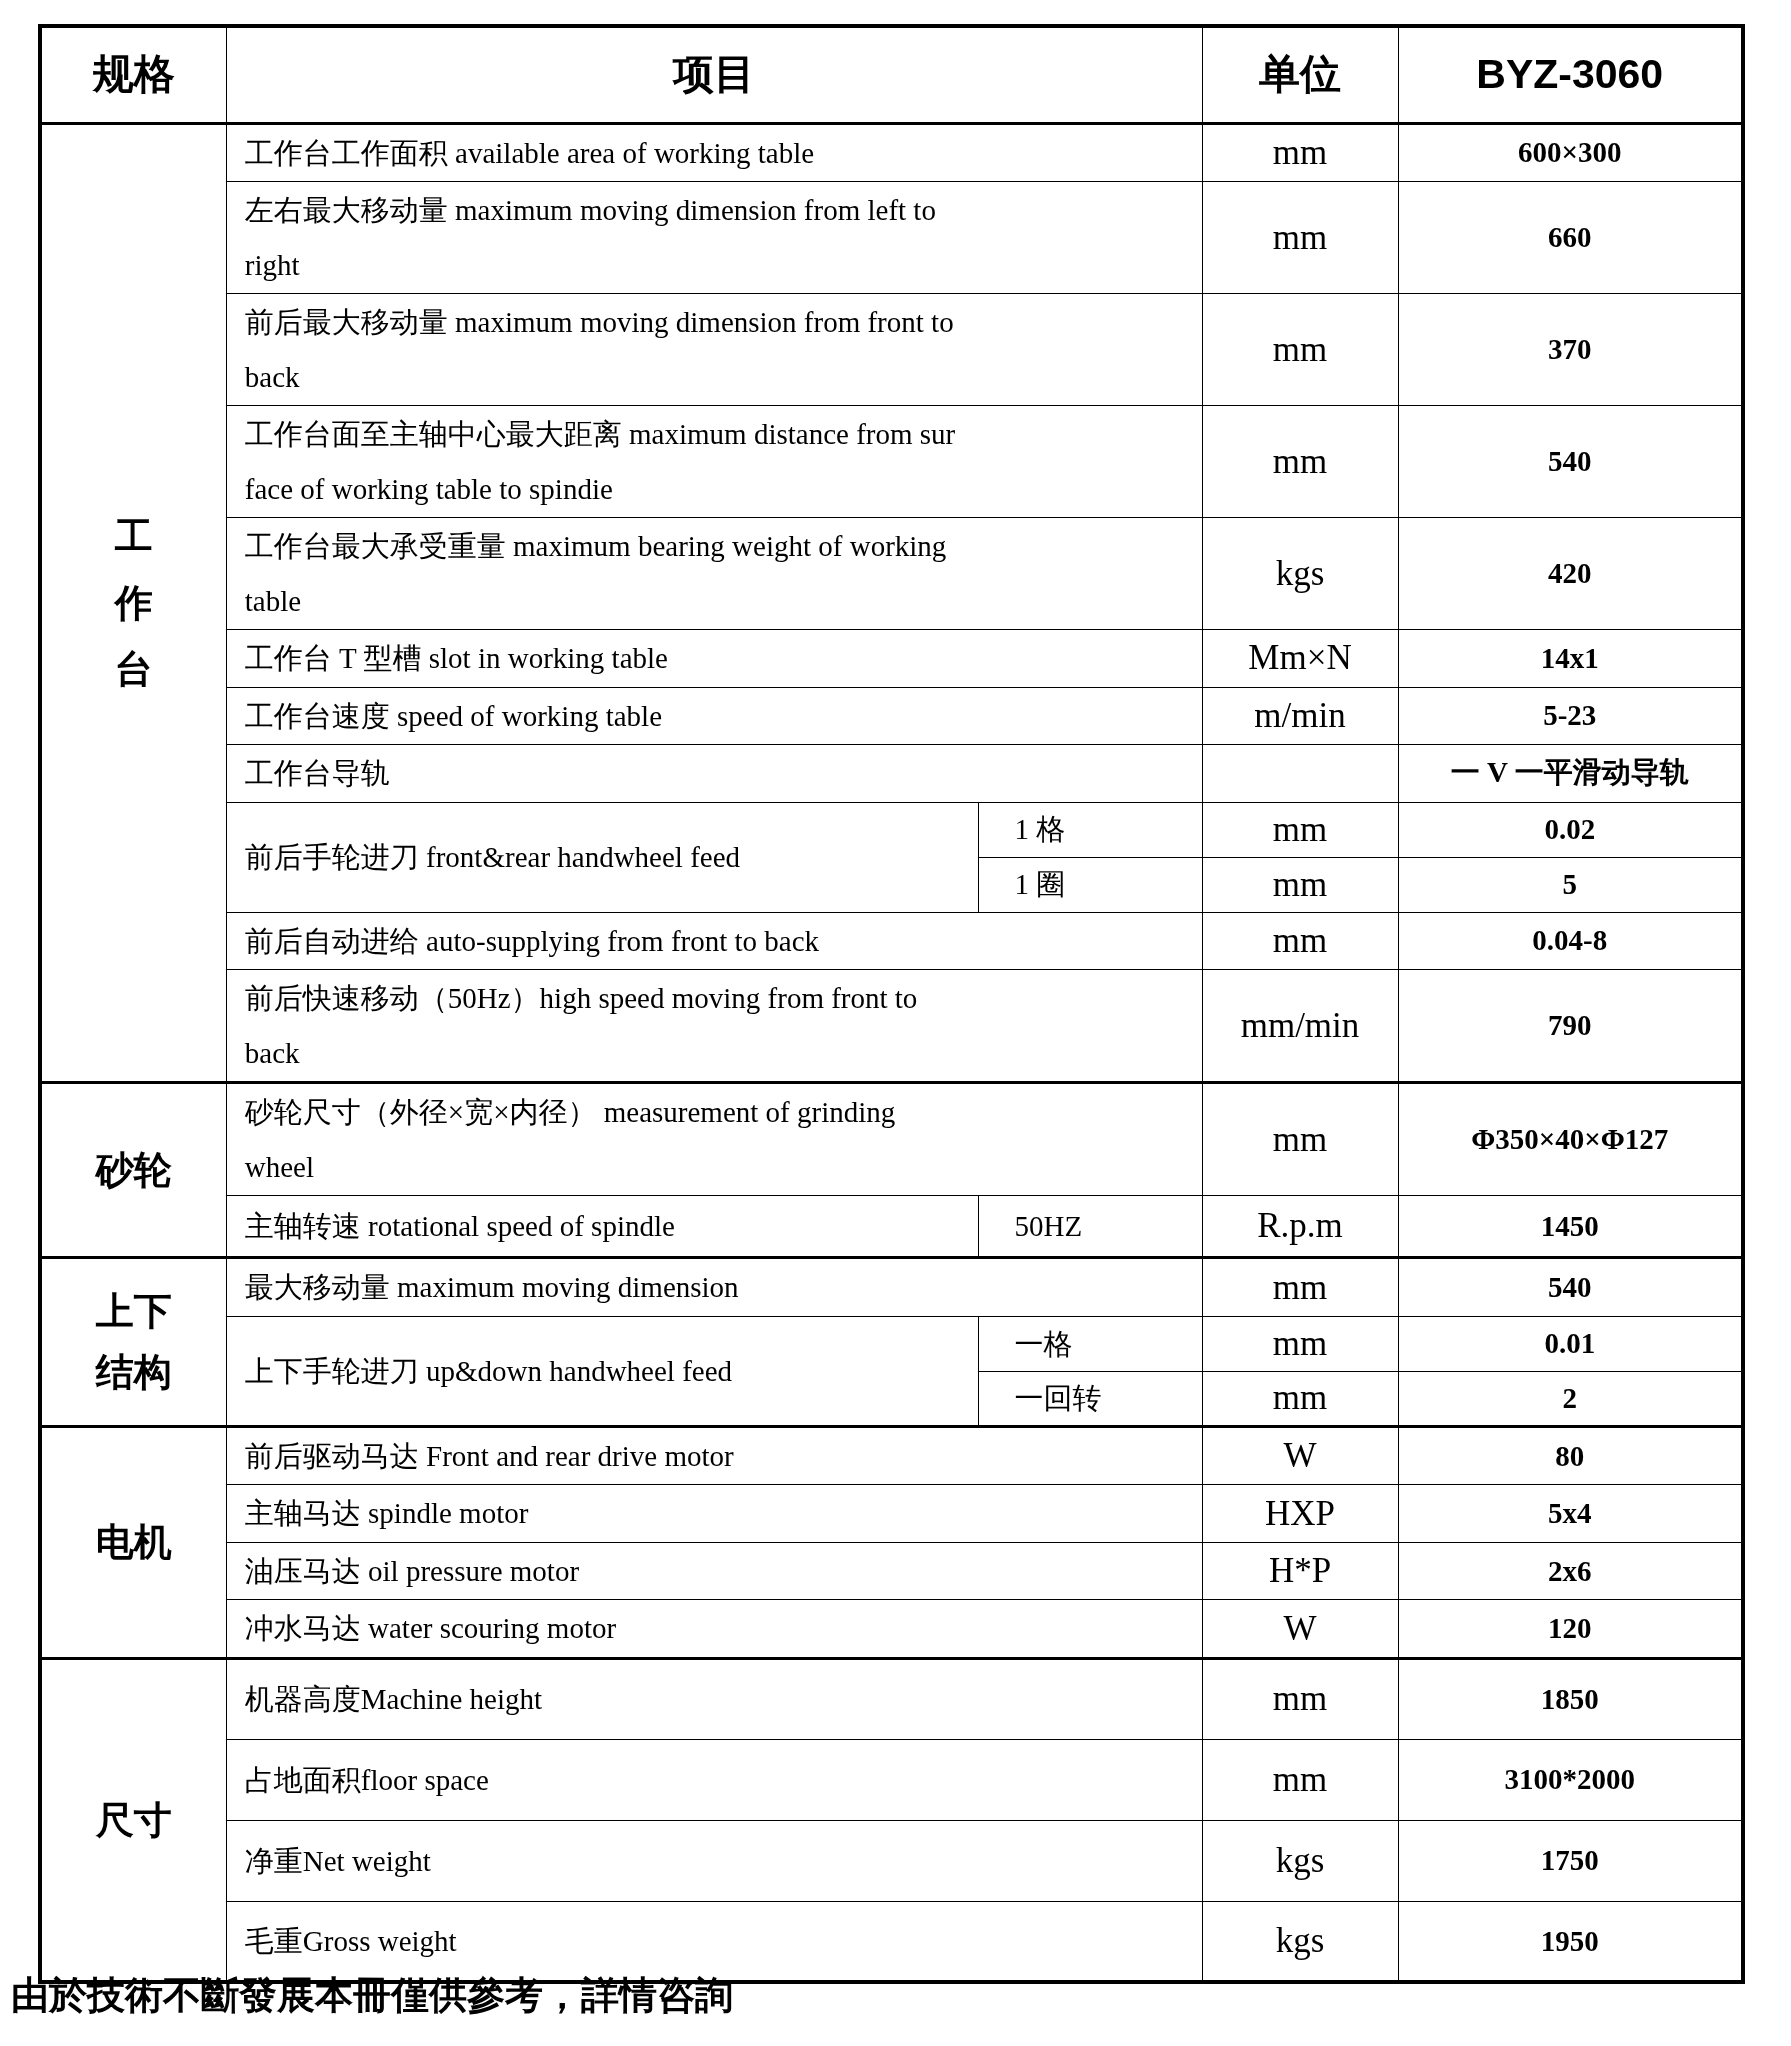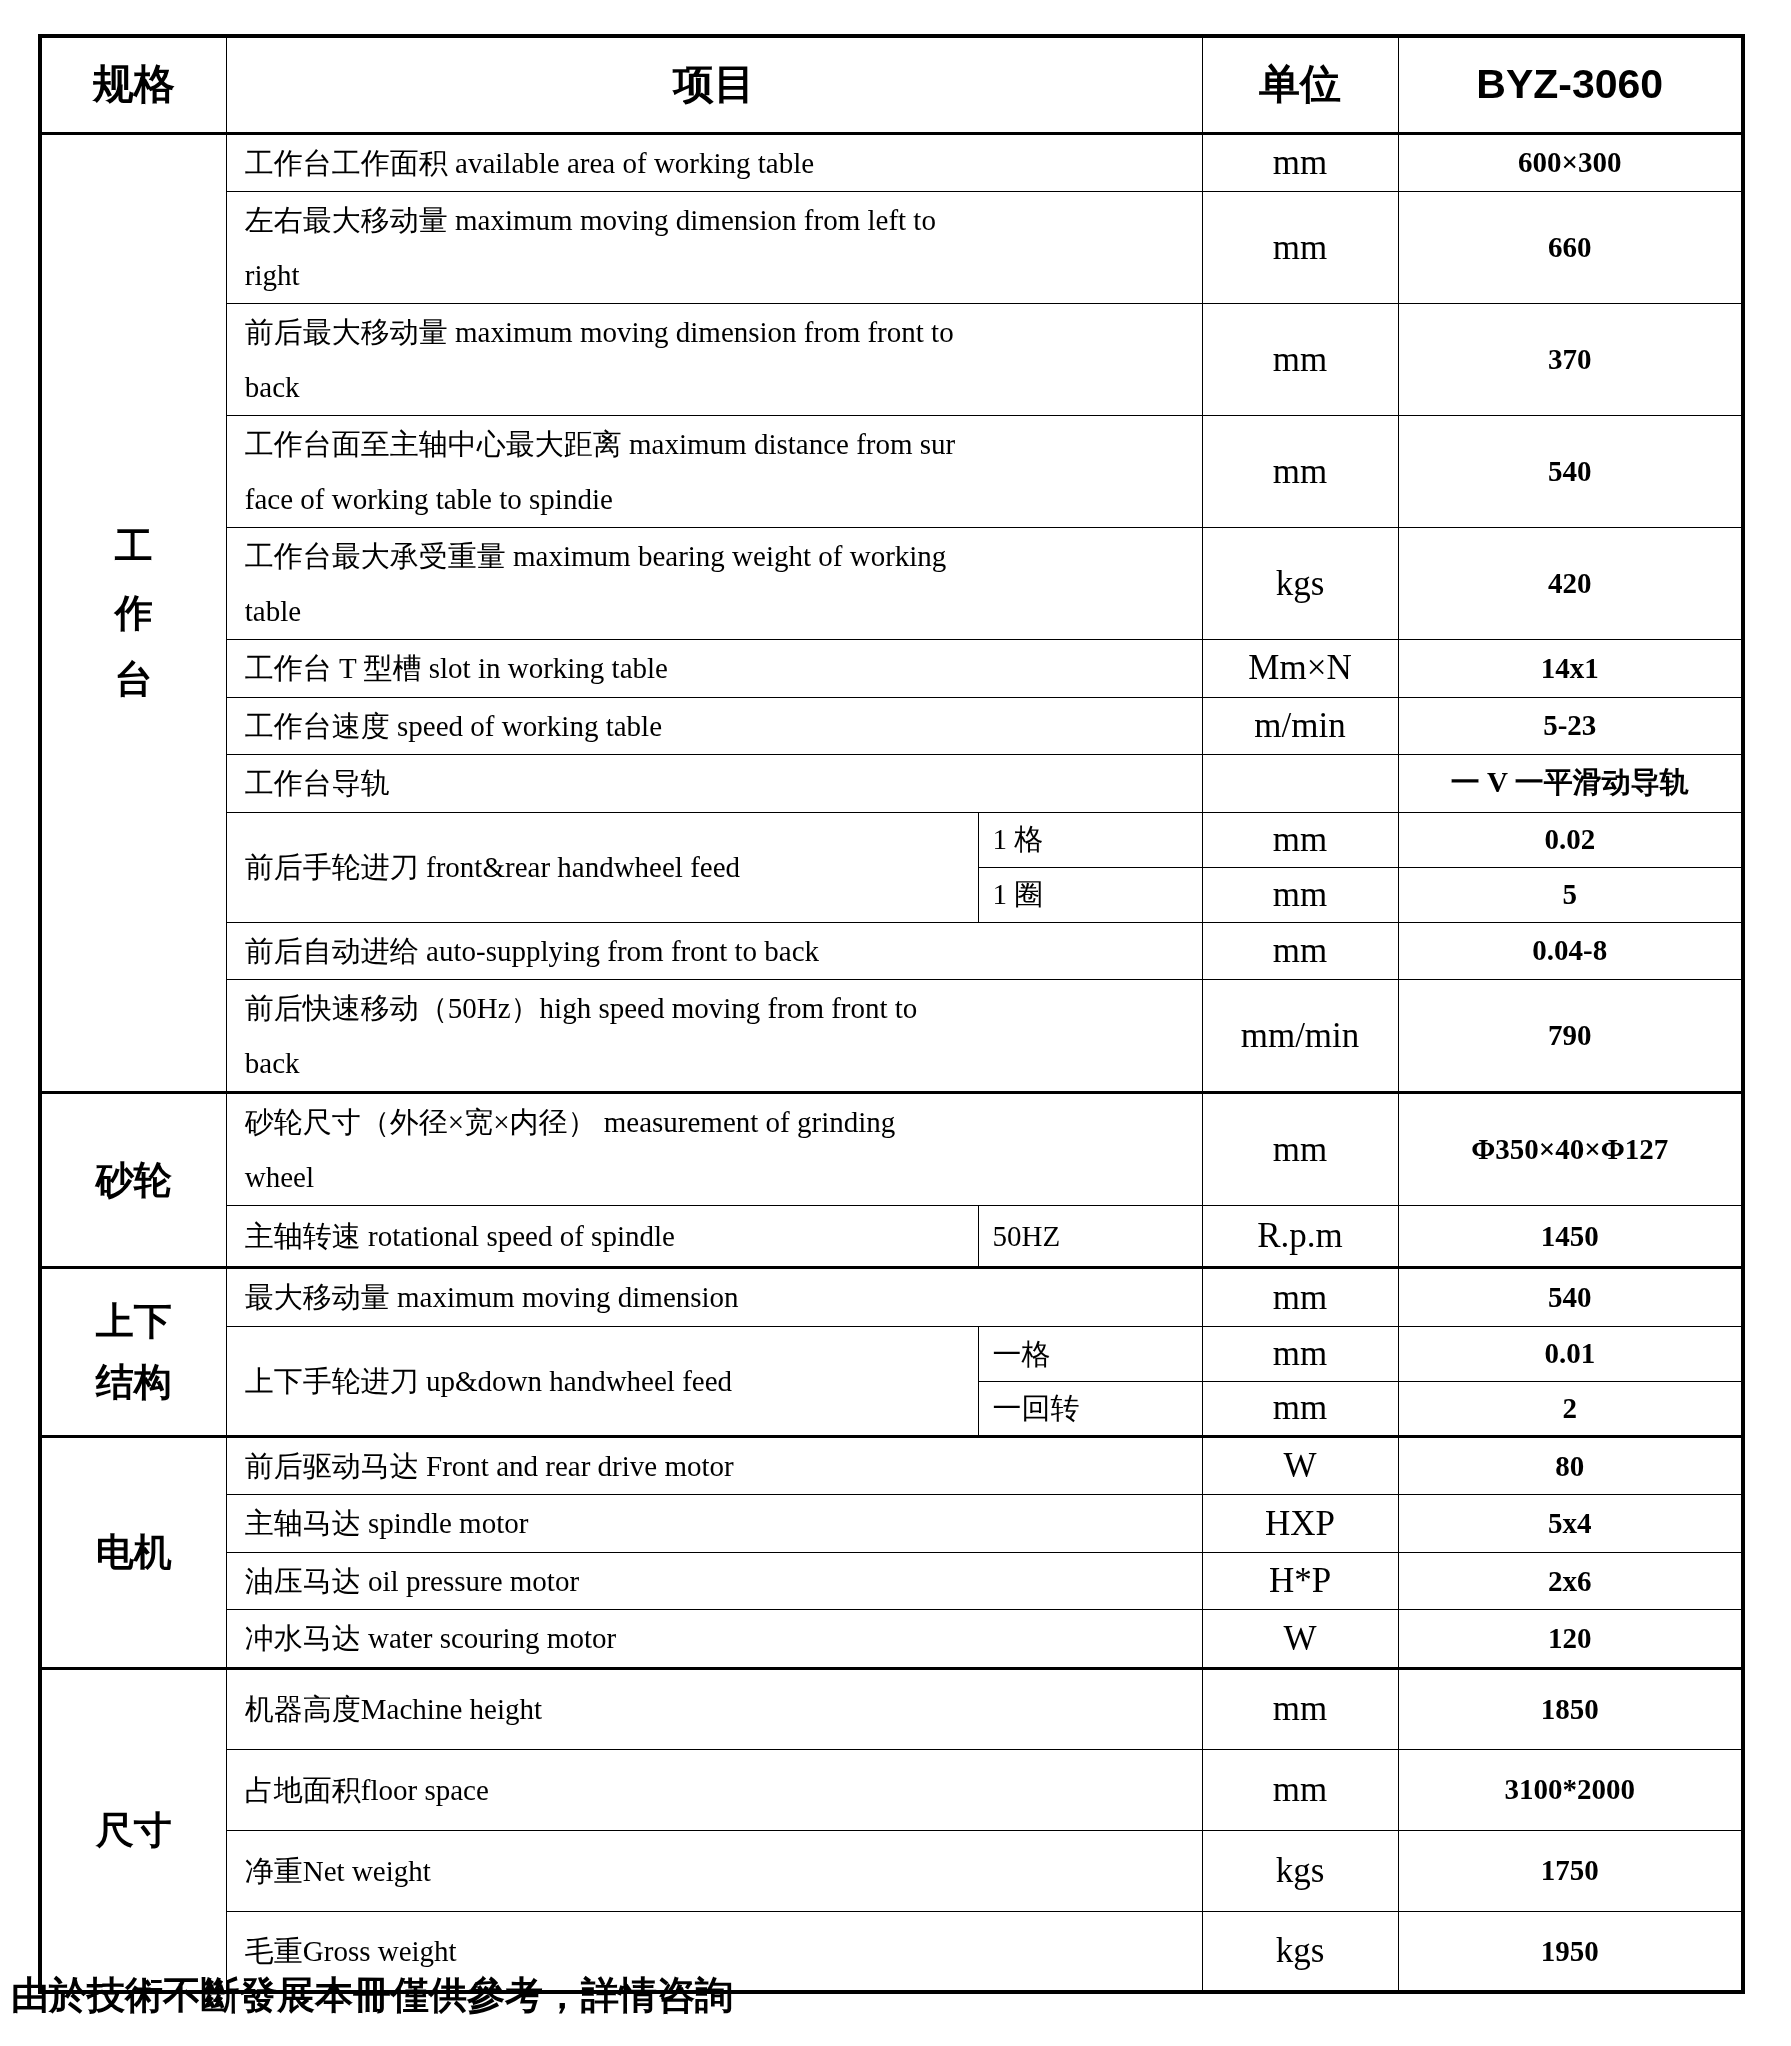--- a/index.html
+++ b/index.html
@@ -1,21 +1,21 @@
 <!DOCTYPE html>
 <html style="font-size:13.3px"><head>
 <meta charset="utf-8">
 <style>
   html,body{margin:0;padding:0;}
   body{
     width:1792px;height:2046px;background:#ffffff;position:relative;
     font-family:"Liberation Serif",serif;color:#000;overflow:hidden;
   }
   table.spec-table{
-    position:absolute;left:38px;top:34px;width:1703px;
+    position:absolute;left:38px;top:24px;width:1703px;
     border-collapse:collapse;table-layout:fixed;
     border:4.2px solid #000;
   }
   td{border:1.7px solid #000;vertical-align:middle;overflow:hidden;}
   td.gs{border-top:3.3px solid #000;margin-top:6px;}
   tr.rh{height:97px;}
   tr.r1{height:55px;}
   tr.r2{height:110px;}
   tr.rs{height:62px;}
   tr.r3{height:81px;}
@@ -28,21 +28,21 @@
     font-weight:bold;font-size:38px;word-break:break-all;
   }
   .vlabel{display:inline-block;line-height:1.75;text-align:center;}
   .w1{width:1.1em;}
   .w2{width:2.2em;line-height:1.6;}
   .item{
     text-align:left;padding-left:18.3px;font-size:29px;
     white-space:pre-line;line-height:1.88;
   }
   .sub{
-    text-align:left;padding-left:14px;font-size:29px;line-height:1.6;
+    text-align:left;padding-left:36px;font-size:29px;line-height:1.6;
   }
   .unit{text-align:center;font-size:35px;}
   .value{text-align:center;font-size:29px;font-weight:bold;}
   .footnote{
     position:absolute;left:11px;top:1970px;width:1745px;
     font-family:Liberation Sans, sans-serif;font-weight:bold;font-size:38px;
   }
 </style>
 </head>
 <body>

